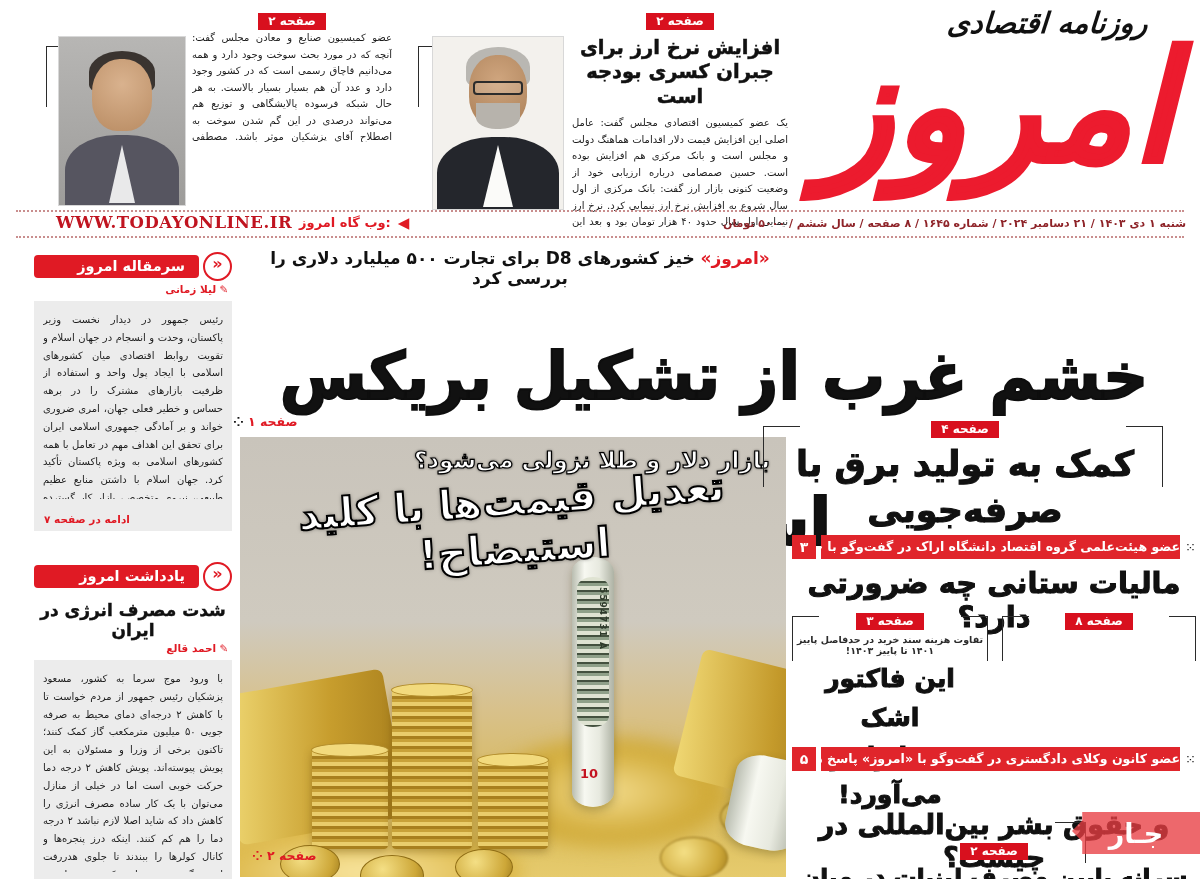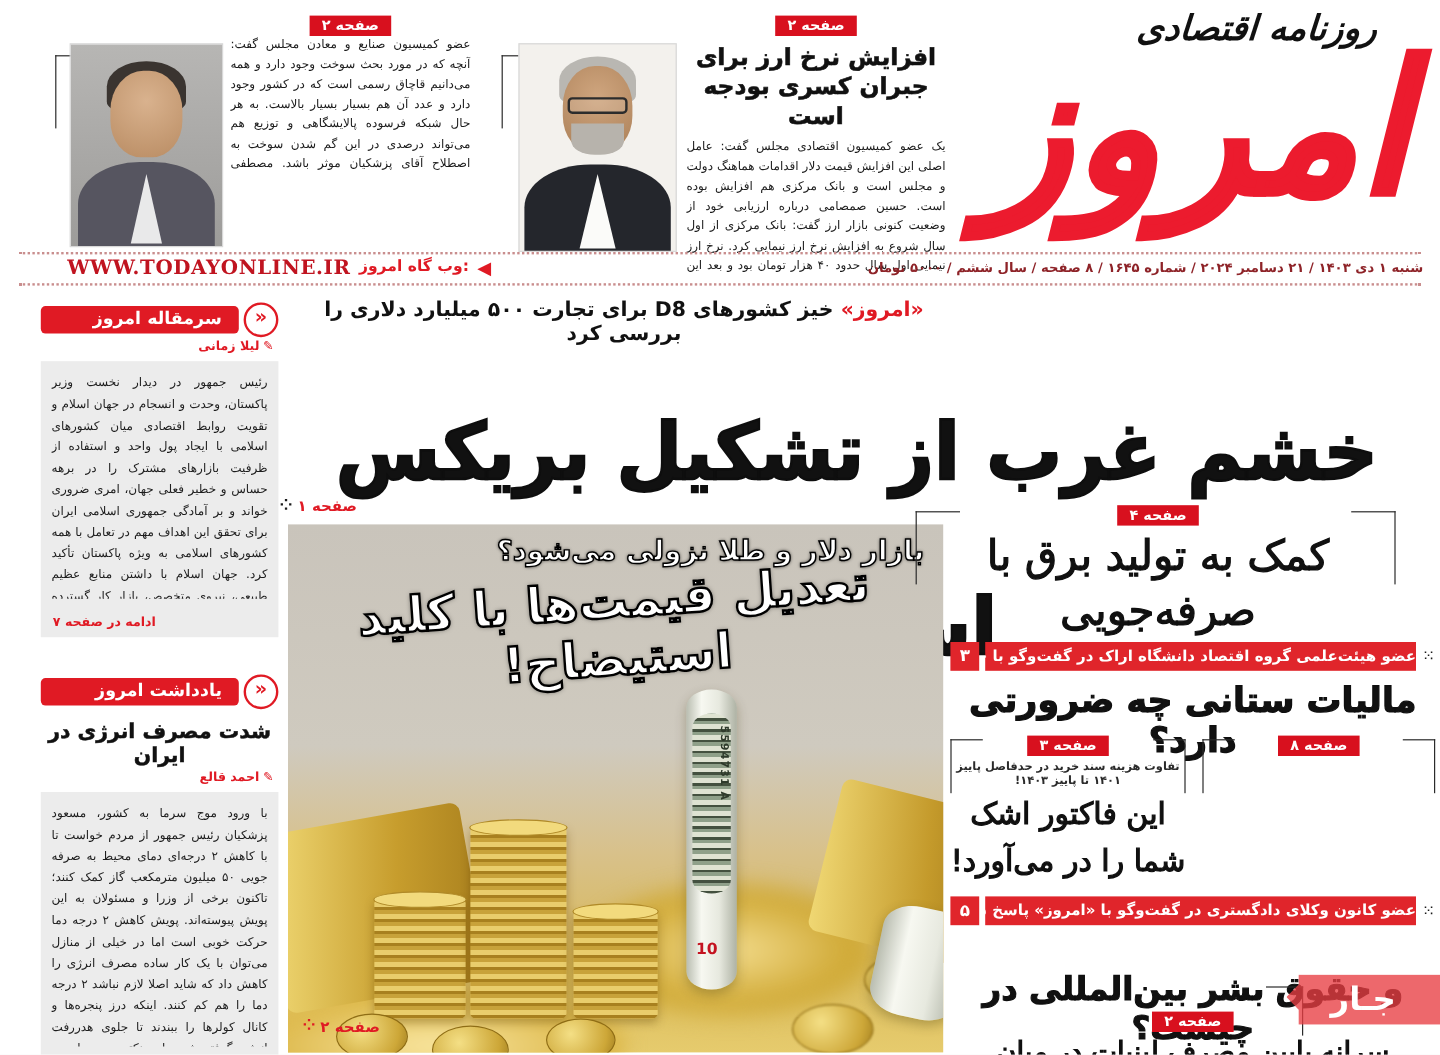--- a/index.html
+++ b/index.html
@@ -75,21 +75,21 @@
   .sb-box{position:absolute;left:34px;width:198px;}
   .sb-head{display:flex;align-items:center;gap:4px;}
   .sb-title{margin:9px 2px 2px;font-size:17px;font-weight:bold;text-align:center;-webkit-text-stroke:.4px #111;}
   .sb-byline{display:flex;align-items:center;gap:3px;color:#e01a24;font-size:10.5px;font-weight:bold;margin:2px 4px 6px;}
   .sb-gray{position:relative;background:#ececec;padding:10px 9px 22px;}
   .sb-body{font-size:10px;line-height:1.78;text-align:justify;color:#1d1d1d;overflow:hidden;}
   .sb-more{position:absolute;left:10px;bottom:6px;color:#e01a24;font-size:10.5px;font-weight:bold;}
   
   .rc{position:absolute;text-align:center;}
   .rc .kick{font-size:13px;font-weight:bold;margin-top:5px;}
-  .rc h2{margin:4px 0 0;font-weight:normal;-webkit-text-stroke:1px #0e0e0e;}
+  .rc h2{margin:4px 0 0;font-weight:bold;-webkit-text-stroke:1px #0e0e0e;}
   .redbar{position:absolute;display:flex;align-items:center;gap:5px;height:26px;}
   .redbar .bar{flex:1;background:#e0252b;color:#fff;font-size:12.5px;font-weight:bold;height:24px;
         line-height:24px;text-align:center;white-space:nowrap;overflow:hidden;}
   .redbar .num{background:#e0252b;color:#fff;width:24px;height:24px;line-height:24px;text-align:center;
         font-size:14px;font-weight:bold;flex:0 0 auto;}
   .pair-kick{font-size:9.5px;font-weight:bold;color:#2b2b2b;margin-top:4px;}
   .watermark{position:absolute;left:1072px;top:812px;width:128px;height:42px;background:rgba(232,62,66,.78);
         clip-path:polygon(0 45%,8% 20%,8% 0,100% 0,100% 100%,8% 100%,8% 70%);
         display:flex;align-items:center;justify-content:center;z-index:5;}
   .watermark span{color:#fff;font-size:27px;font-weight:bold;letter-spacing:2px;}
@@ -159,21 +159,21 @@
     <div class="goldbar" style="left:-14px;top:245px;width:170px;height:150px;background:linear-gradient(100deg,#f3dd7a,#c79d2d 60%,#a87f1d);transform:rotate(-10deg);"></div>
     <div class="goldbar" style="right:-30px;top:225px;width:130px;height:130px;background:linear-gradient(80deg,#f0d874,#c49a2b 65%,#a37b1a);transform:rotate(14deg);"></div>
     <div class="stack" style="left:72px;top:312px;width:76px;height:100px;"></div>
     <div class="stack" style="left:152px;top:252px;width:80px;height:160px;"></div>
     <div class="stack" style="left:238px;top:322px;width:70px;height:90px;"></div>
     <span class="coin" style="left:40px;top:408px;width:58px;height:36px;"></span>
     <span class="coin" style="left:120px;top:418px;width:62px;height:38px;"></span>
     <span class="coin" style="left:215px;top:412px;width:56px;height:34px;"></span>
     <span class="coin" style="left:420px;top:400px;width:66px;height:40px;filter:blur(1px);"></span>
     <span class="coin" style="left:480px;top:360px;width:60px;height:38px;filter:blur(1px);"></span>
-    <div class="roll" style="left:332px;top:138px;width:42px;height:250px;">
+    <div class="roll" style="left:332px;top:120px;width:42px;height:250px;">
       <div class="band"></div>
       <span class="serial">5594731 A</span>
       <span class="val">10</span>
     </div>
     <div class="roll" style="right:-18px;bottom:28px;width:74px;height:92px;transform:rotate(12deg);"></div>
     <div class="kicker">بازار دلار و طلا نزولی می‌شود؟</div>
     <div class="big">تعدیل قیمت‌ها با کلید استیضاح!</div>
     <div class="pageref">
       <span>صفحه ۲</span>
         <span class="orn" style="color:#e01a24;">⁘</span>

